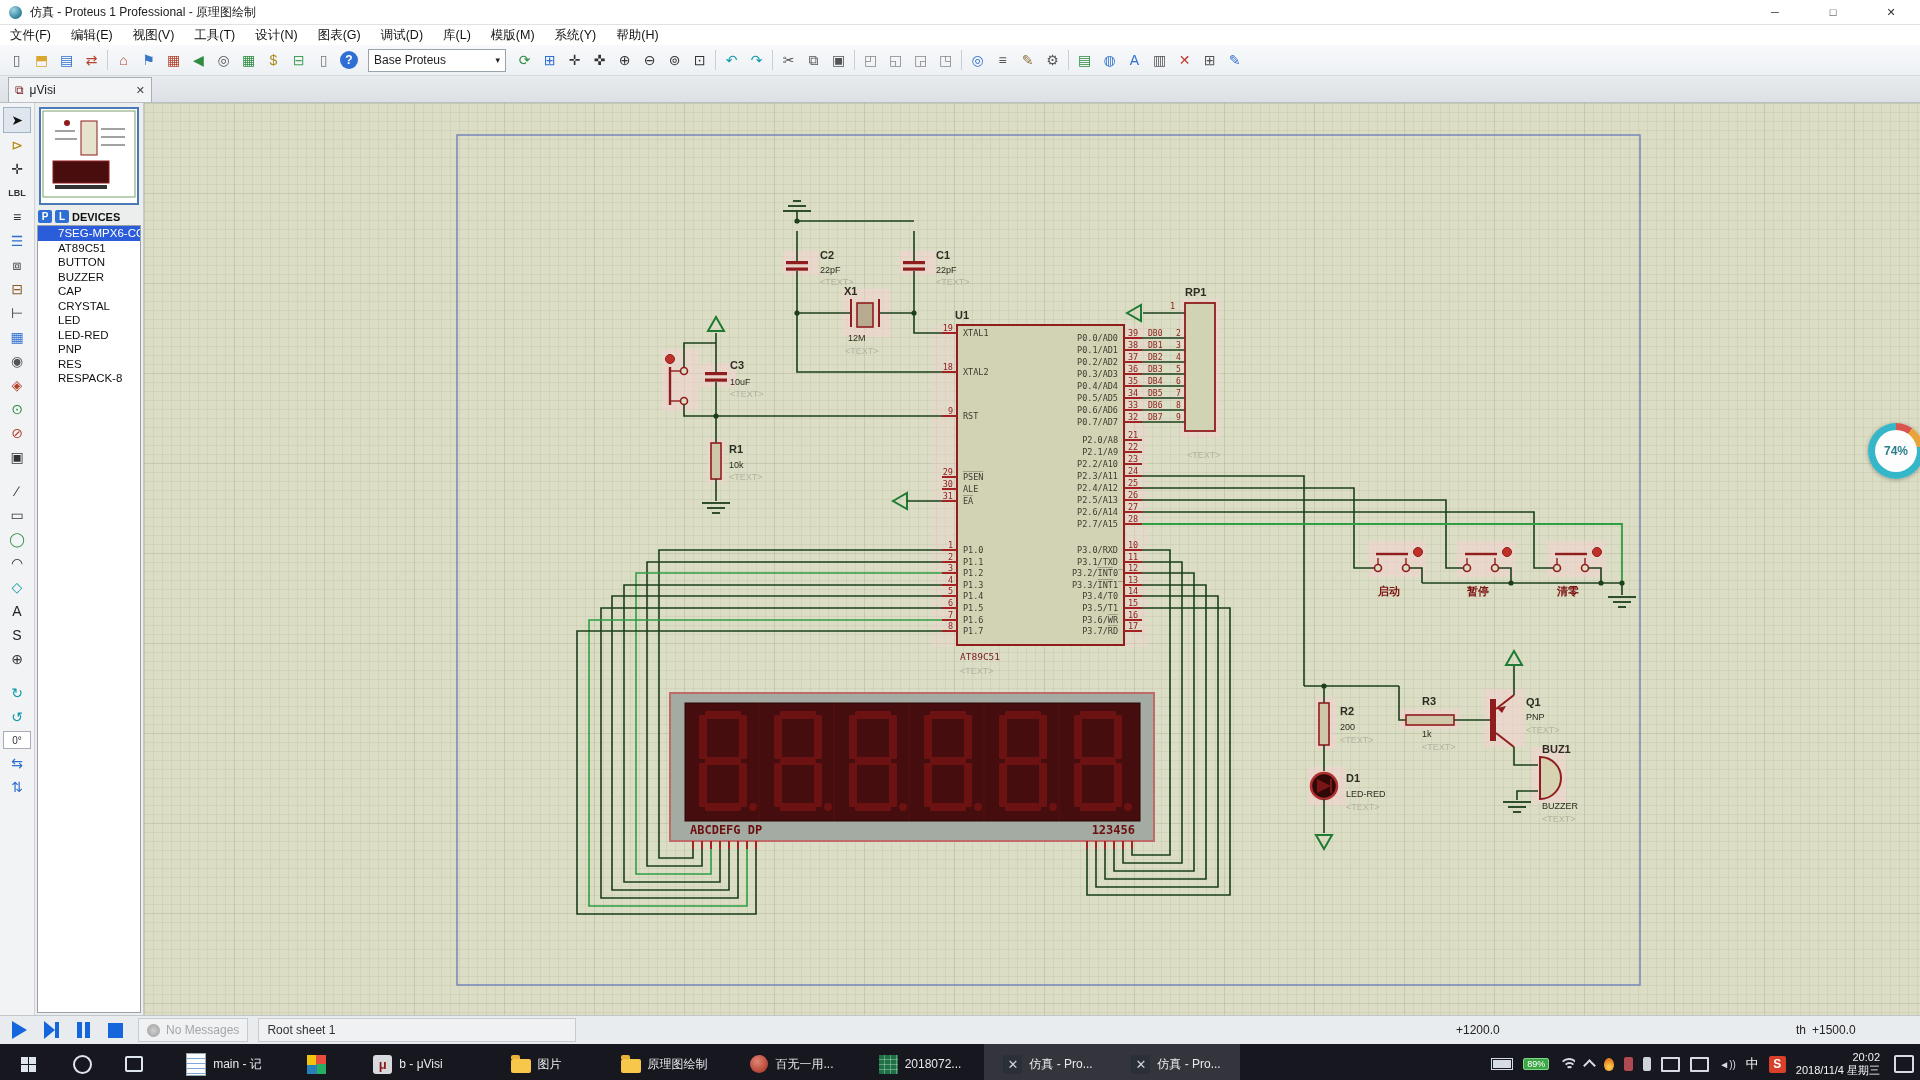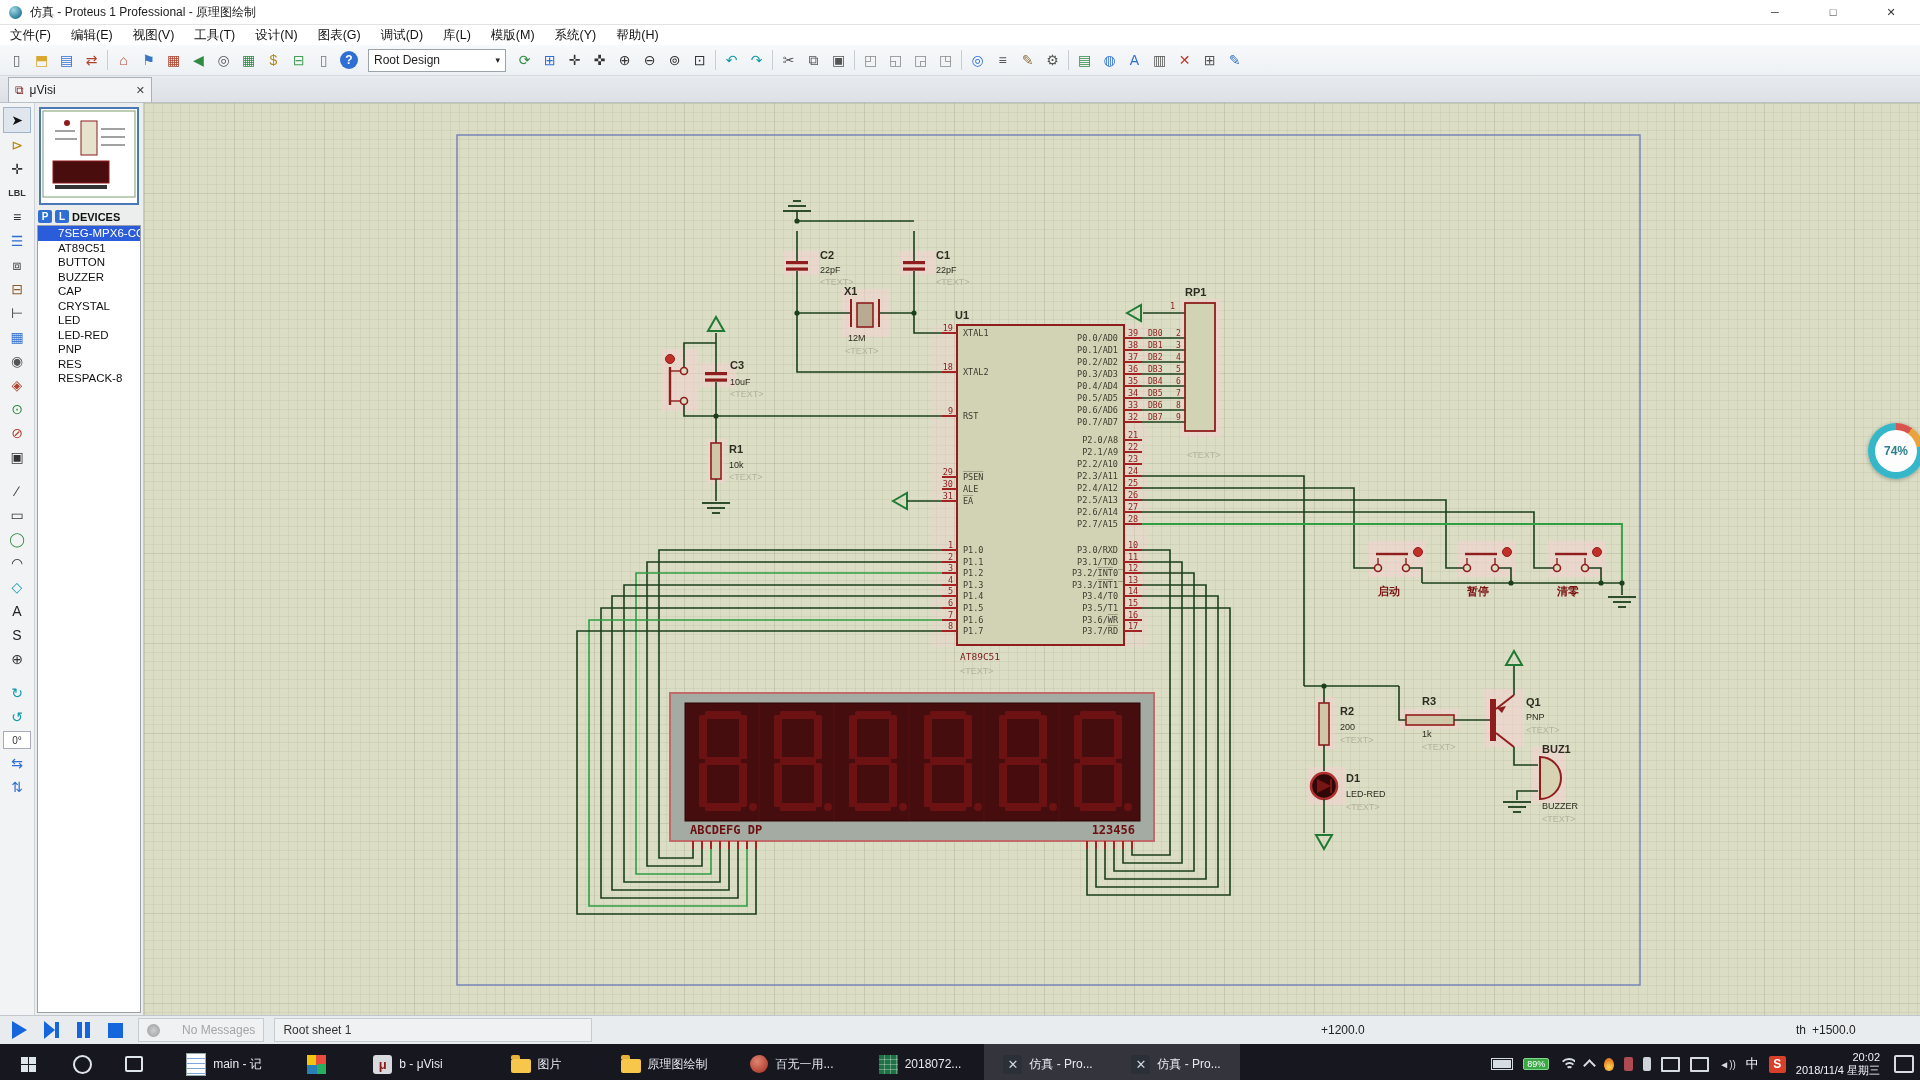--- a/index.html
+++ b/index.html
@@ -57,21 +57,21 @@
   .zoominner{width:42px;height:42px;border-radius:50%;background:#fdfdfd;display:flex;align-items:center;
     justify-content:center;font-size:12px;font-weight:bold;color:#2a7f8c;}
   .statusbar{height:28px;background:#e9ecef;border-top:1px solid #c2c7cd;display:flex;align-items:center;
     font-size:12px;color:#333;position:relative;}
   .simbtn{width:26px;height:20px;display:flex;align-items:center;justify-content:center;margin-left:6px;}
   .play{width:0;height:0;border-left:15px solid #1565dd;border-top:9px solid transparent;border-bottom:9px solid transparent;}
   .pausebars{display:flex;gap:3px;}
   .pausebars div{width:5px;height:16px;background:#1565dd;}
   .stopsq{width:15px;height:15px;background:#1565dd;}
   .statuspanel{height:22px;display:flex;align-items:center;border:1px solid #c6cbd0;background:#eff1f3;
-    margin-left:10px;padding:0 8px;gap:22px;}
+    margin-left:10px;padding:0 8px;gap:6px;}
   .msgico{width:13px;height:13px;border-radius:50%;background:radial-gradient(#cfcfcf,#9a9a9a);}
   .graytext{color:#a5a5a5;}
   .coord{position:absolute;font-size:12px;color:#222;}
   .taskbar{height:40px;background:#16171f;display:flex;align-items:stretch;color:#e8eaee;font-size:12px;}
   .tbbtn{display:flex;align-items:center;justify-content:center;gap:7px;padding:0 8px;}
   .tbbtn.active{background:rgba(255,255,255,.13);box-shadow:inset 0 -2px 0 #76b9ed;}
   .tblabel{white-space:nowrap;max-width:86px;overflow:hidden;}
   .winlogo{display:grid;grid-template-columns:7px 7px;grid-template-rows:7px 7px;gap:1px;}
   .winlogo div{background:#dfe5ec;}
   .cortana{width:15px;height:15px;border:2px solid #dfe5ec;border-radius:50%;}
@@ -148,21 +148,21 @@
     <div class="ticon" style="color: rgb(58, 118, 196);">⚑</div>
     <div class="ticon" style="color: rgb(179, 66, 46);">▦</div>
     <div class="ticon" style="color: rgb(46, 139, 64);">◀</div>
     <div class="ticon" style="color: rgb(85, 85, 85);">◎</div>
     <div class="ticon" style="color: rgb(46, 139, 64);">▦</div>
     <div class="ticon" style="color: rgb(176, 138, 30);">$</div>
     <div class="ticon" style="color: rgb(68, 160, 85);">⊟</div>
     <div class="ticon" style="color: rgb(119, 119, 119);">▯</div>
     <div class="helpbtn">?</div>
     <div class="combo">
-      <span>Root Design</span>
+      <span>Base Proteus</span>
       <span style="font-size: 9px;">▾</span>
     </div>
     <div class="ticon" style="color: rgb(46, 139, 64);">⟳</div>
     <div class="ticon" style="color: rgb(47, 111, 208);">⊞</div>
     <div class="ticon" style="color: rgb(51, 51, 51);">✛</div>
     <div class="ticon" style="color: rgb(51, 51, 51);">✜</div>
     <div class="ticon" style="color: rgb(51, 51, 51);">⊕</div>
     <div class="ticon" style="color: rgb(51, 51, 51);">⊖</div>
     <div class="ticon" style="color: rgb(51, 51, 51);">⊚</div>
     <div class="ticon" style="color: rgb(51, 51, 51);">⊡</div>
@@ -679,21 +679,21 @@
   <div class="simbtn">
       <div class="stopsq"></div>
     </div>
   <div class="statuspanel">
     <div class="msgico"></div>
     <span class="graytext">No Messages</span>
   </div>
   <div class="statuspanel" style="min-width:300px">
     <span>Root sheet 1</span>
   </div>
-  <span class="coord" style="left:1321px">+1200.0</span>
+  <span class="coord" style="left:1456px">+1200.0</span>
   <span class="coord" style="left:1812px">+1500.0</span>
   <span class="coord" style="left:1796px">th</span>
 </div>
 
 <div class="taskbar" id="taskbar">
     <div class="tbbtn" style="width: 40px;">
       <div class="winlogo">
         <div></div>
         <div></div>
         <div></div>

